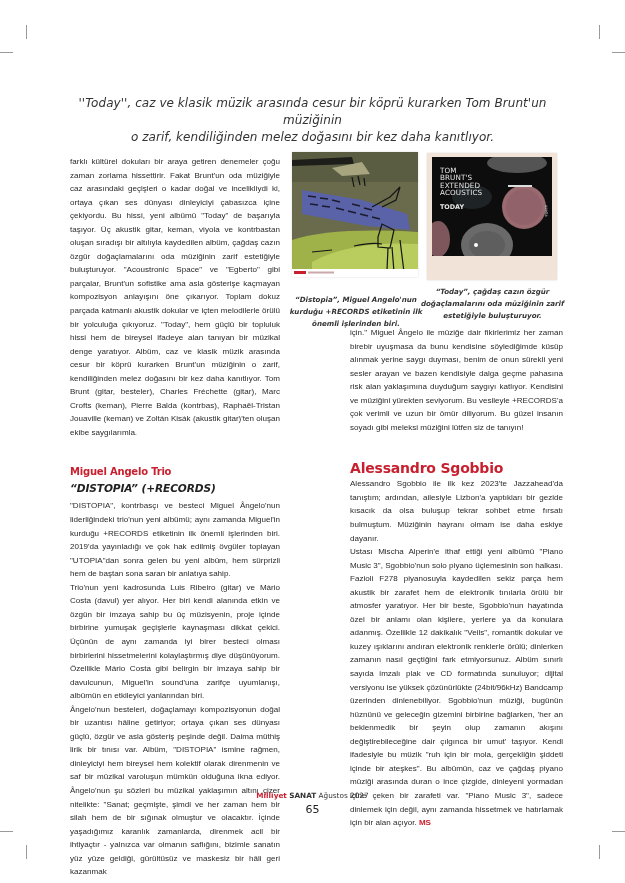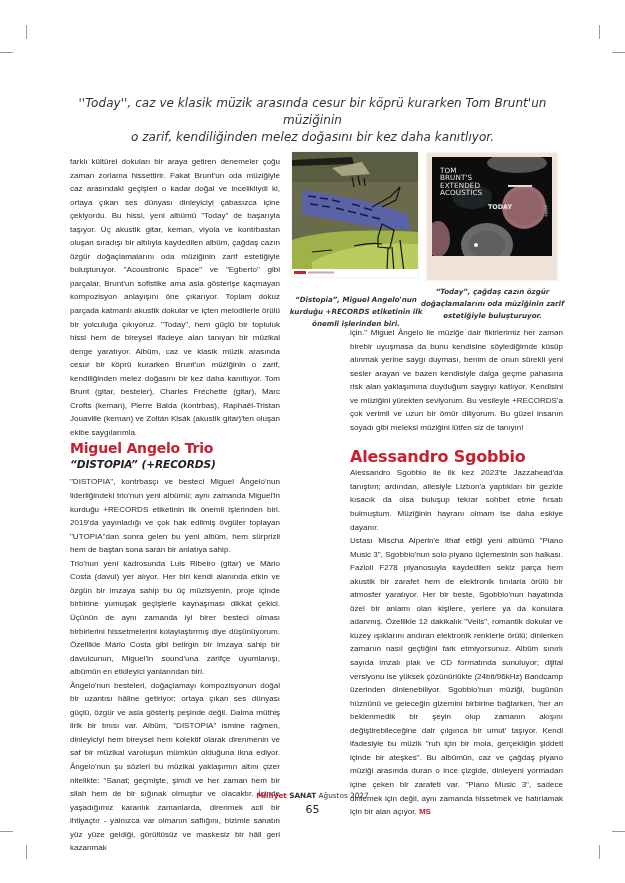--- a/index.html
+++ b/index.html
@@ -20,37 +20,37 @@
       font-family: "Liberation Sans", sans-serif; font-size: 8.05px; line-height: 13.55px;
       color: #2a2a2a; text-align: justify; hyphens: manual;
     }
     .body-text p { margin: 0; }
 
     .col-left { position: absolute; left: 70px; top: 155px; width: 210px; }
     .col-right { position: absolute; left: 350px; top: 326px; width: 213px; }
 
     .section-title {
       font-family: "DejaVu Sans", sans-serif; font-weight: bold; color: #c8202f;
-      font-size: 14px; line-height: 18px; margin-top: 0; letter-spacing: -0.2px;
+      font-size: 10px; line-height: 18px; margin-top: 24px; letter-spacing: -0.2px;
     }
     .section-sub {
       font-family: "DejaVu Sans", sans-serif; font-weight: bold; font-style: italic;
       color: #222; font-size: 10.6px; line-height: 15px; margin-bottom: 3px; letter-spacing: -0.1px;
     }
-    .col-right .section-title { font-size: 16px; margin-top: 14px; }
+    .col-right .section-title { font-size: 14px; margin-top: 25px; }
     .col-right .section-sub { font-size: 11px; }
 
     .sig { color: #c8202f; font-weight: bold; }
 
     .album { position: absolute; }
     .album-1 { left: 292px; top: 152px; width: 126px; height: 125px; background: #5e6545; overflow: hidden; box-shadow: 0 0 2px rgba(0,0,0,0.15); }
     .album-2 { left: 427px; top: 153px; width: 130px; height: 127px; background: #f1e3d8; padding: 4px 5px 24px 5px; box-shadow: 0 0 2px rgba(0,0,0,0.15); }
     .album-2 .cover { width: 100%; height: 100%; background: #0d0d0e; position: relative; overflow: hidden; }
     .cover-title { position: absolute; left: 8px; top: 10px; color: #e8e8e8; font-family: "DejaVu Sans", sans-serif; font-size: 7.2px; line-height: 7.4px; letter-spacing: 0.1px; }
-    .cover-today { position: absolute; left: 8px; top: 46px; color: #e8e8e8; font-family: "DejaVu Sans", sans-serif; font-size: 6.4px; font-weight: bold; margin-left: 48px; }
+    .cover-today { position: absolute; left: 8px; top: 46px; color: #e8e8e8; font-family: "DejaVu Sans", sans-serif; font-size: 6.4px; font-weight: bold; }
     .cover-label { position: absolute; right: 3px; top: 48px; color: #ddd; font-size: 4px; writing-mode: vertical-rl; font-family: "DejaVu Sans", sans-serif; }
 
     .caption {
       position: absolute; text-align: center; font-family: "DejaVu Sans", sans-serif;
       font-style: italic; font-weight: bold; font-size: 7.1px; line-height: 11.8px; color: #333;
     }
     .caption-1 { left: 286px; top: 286px; width: 140px; margin-top: 8px; }
     .caption-2 { left: 420px; top: 286px; width: 145px; }
 
     .footer { position: absolute; left: 0; width: 625px; text-align: center; }

